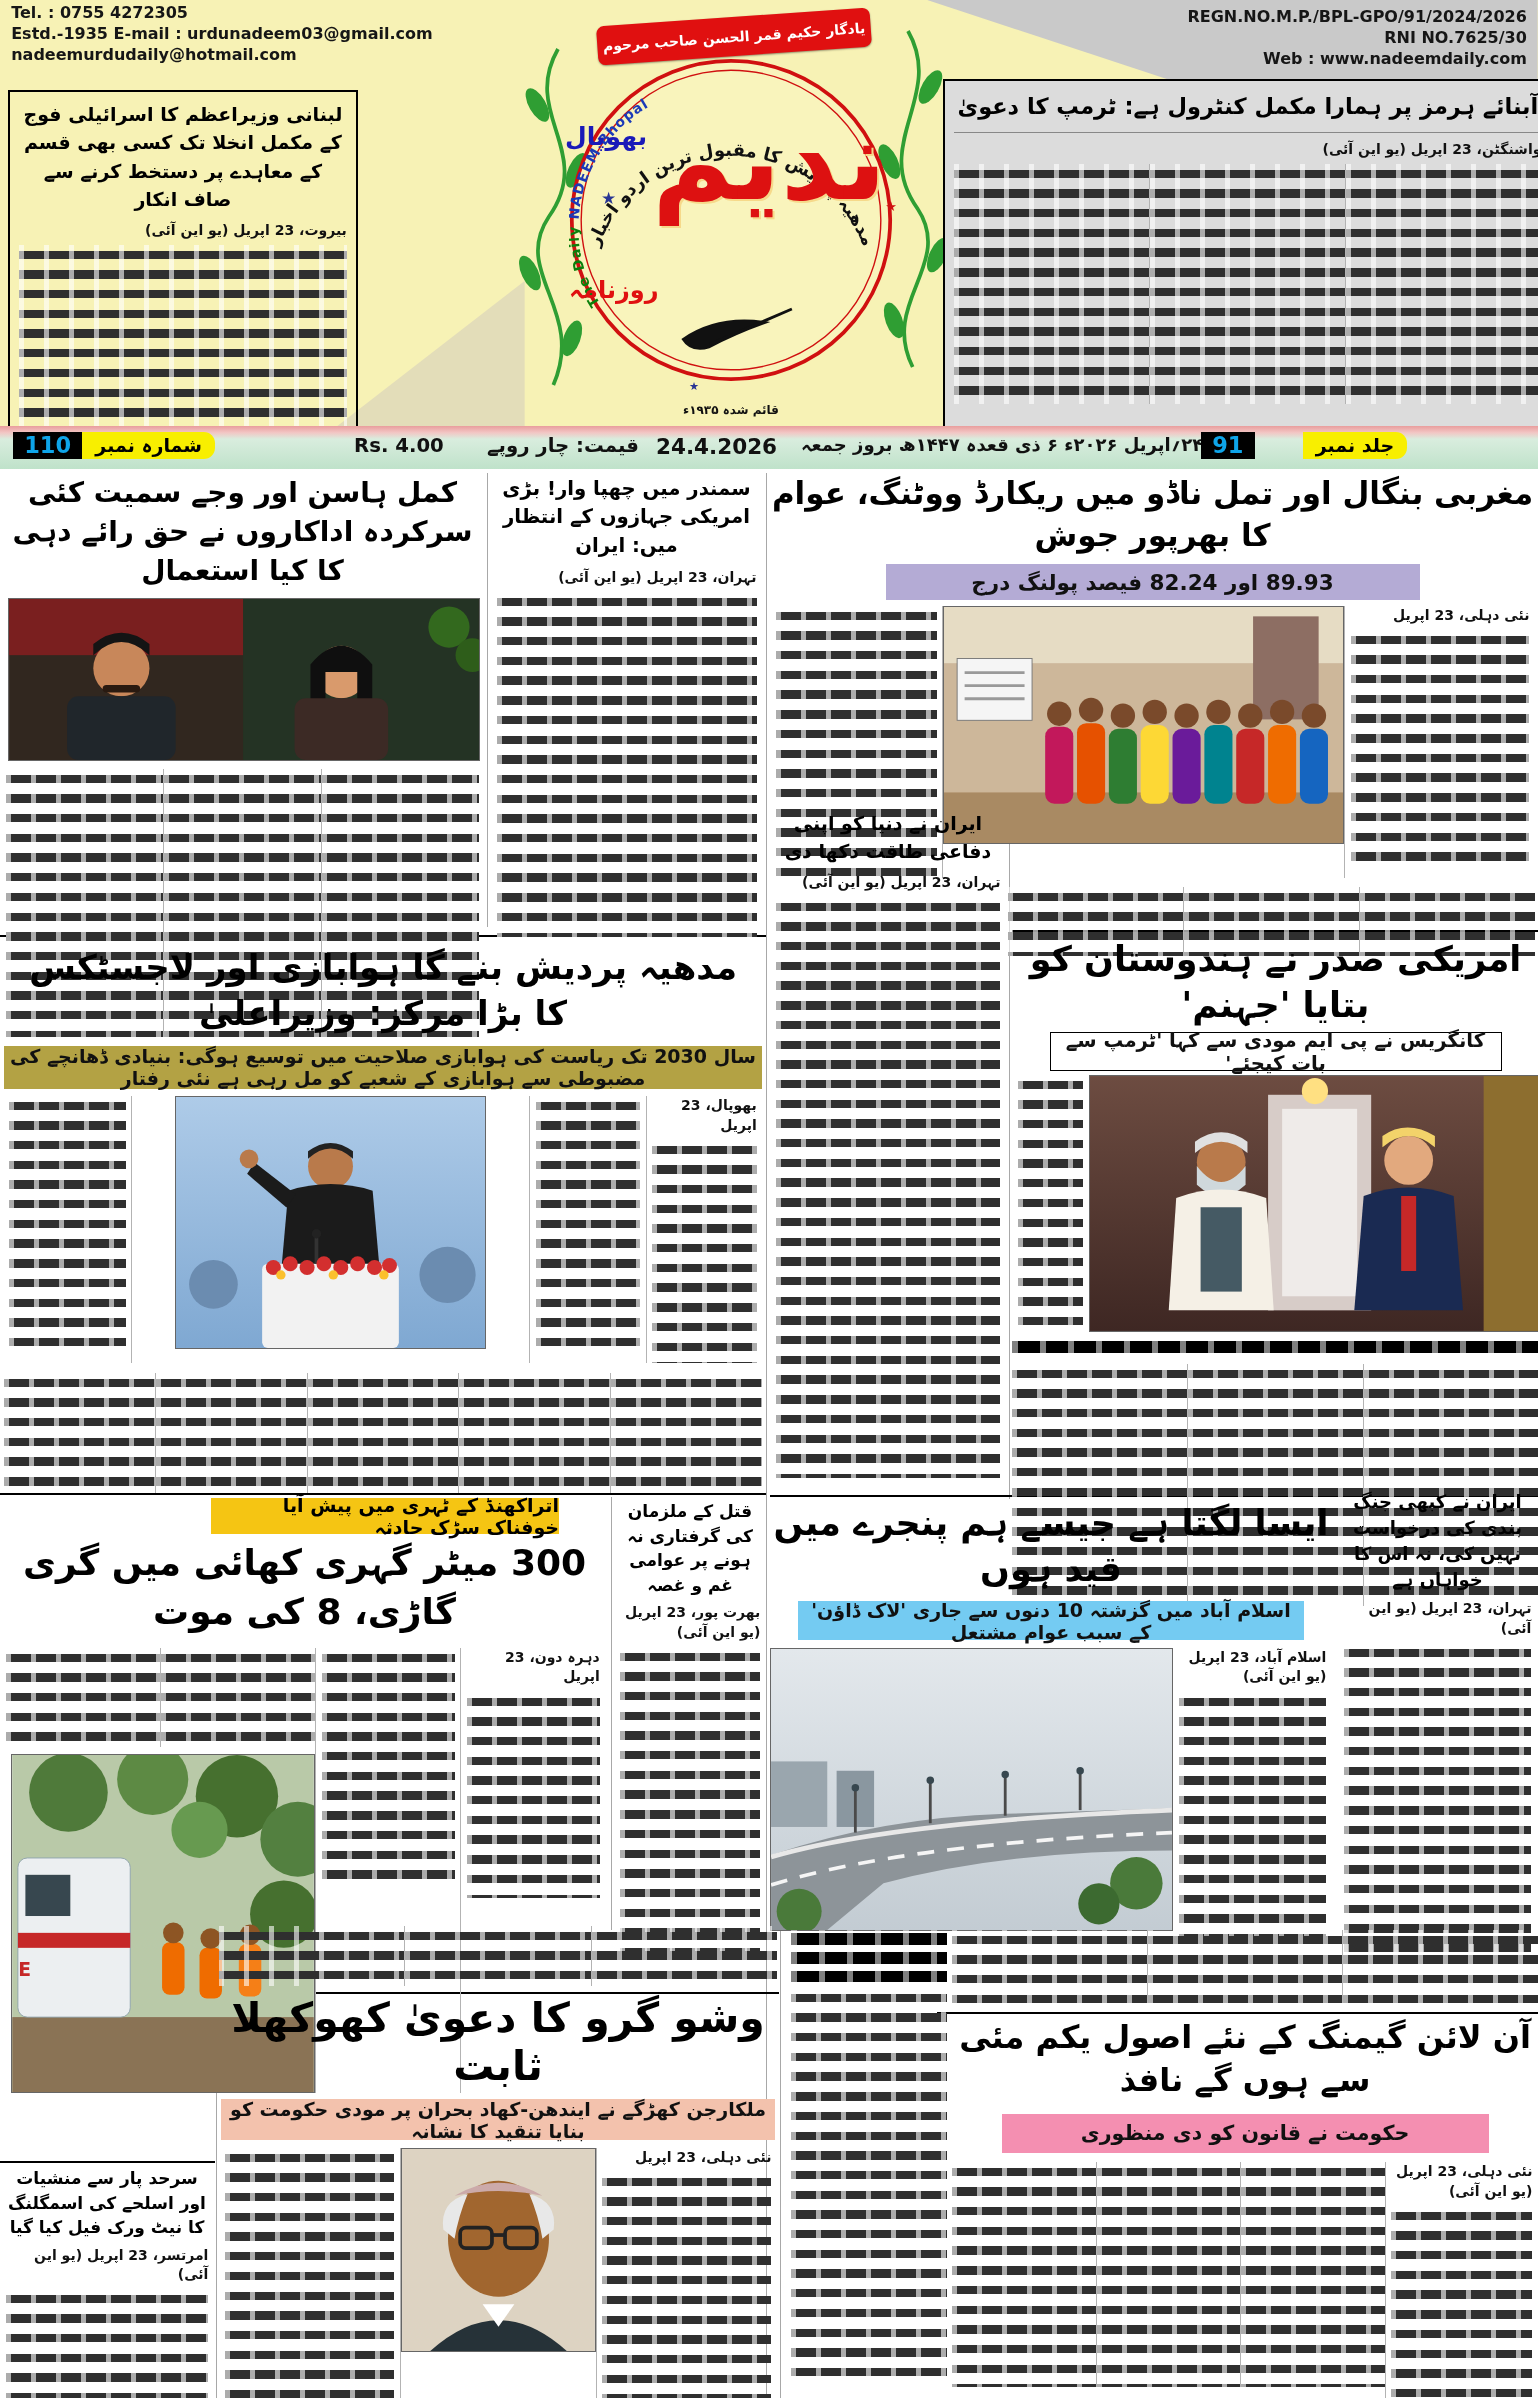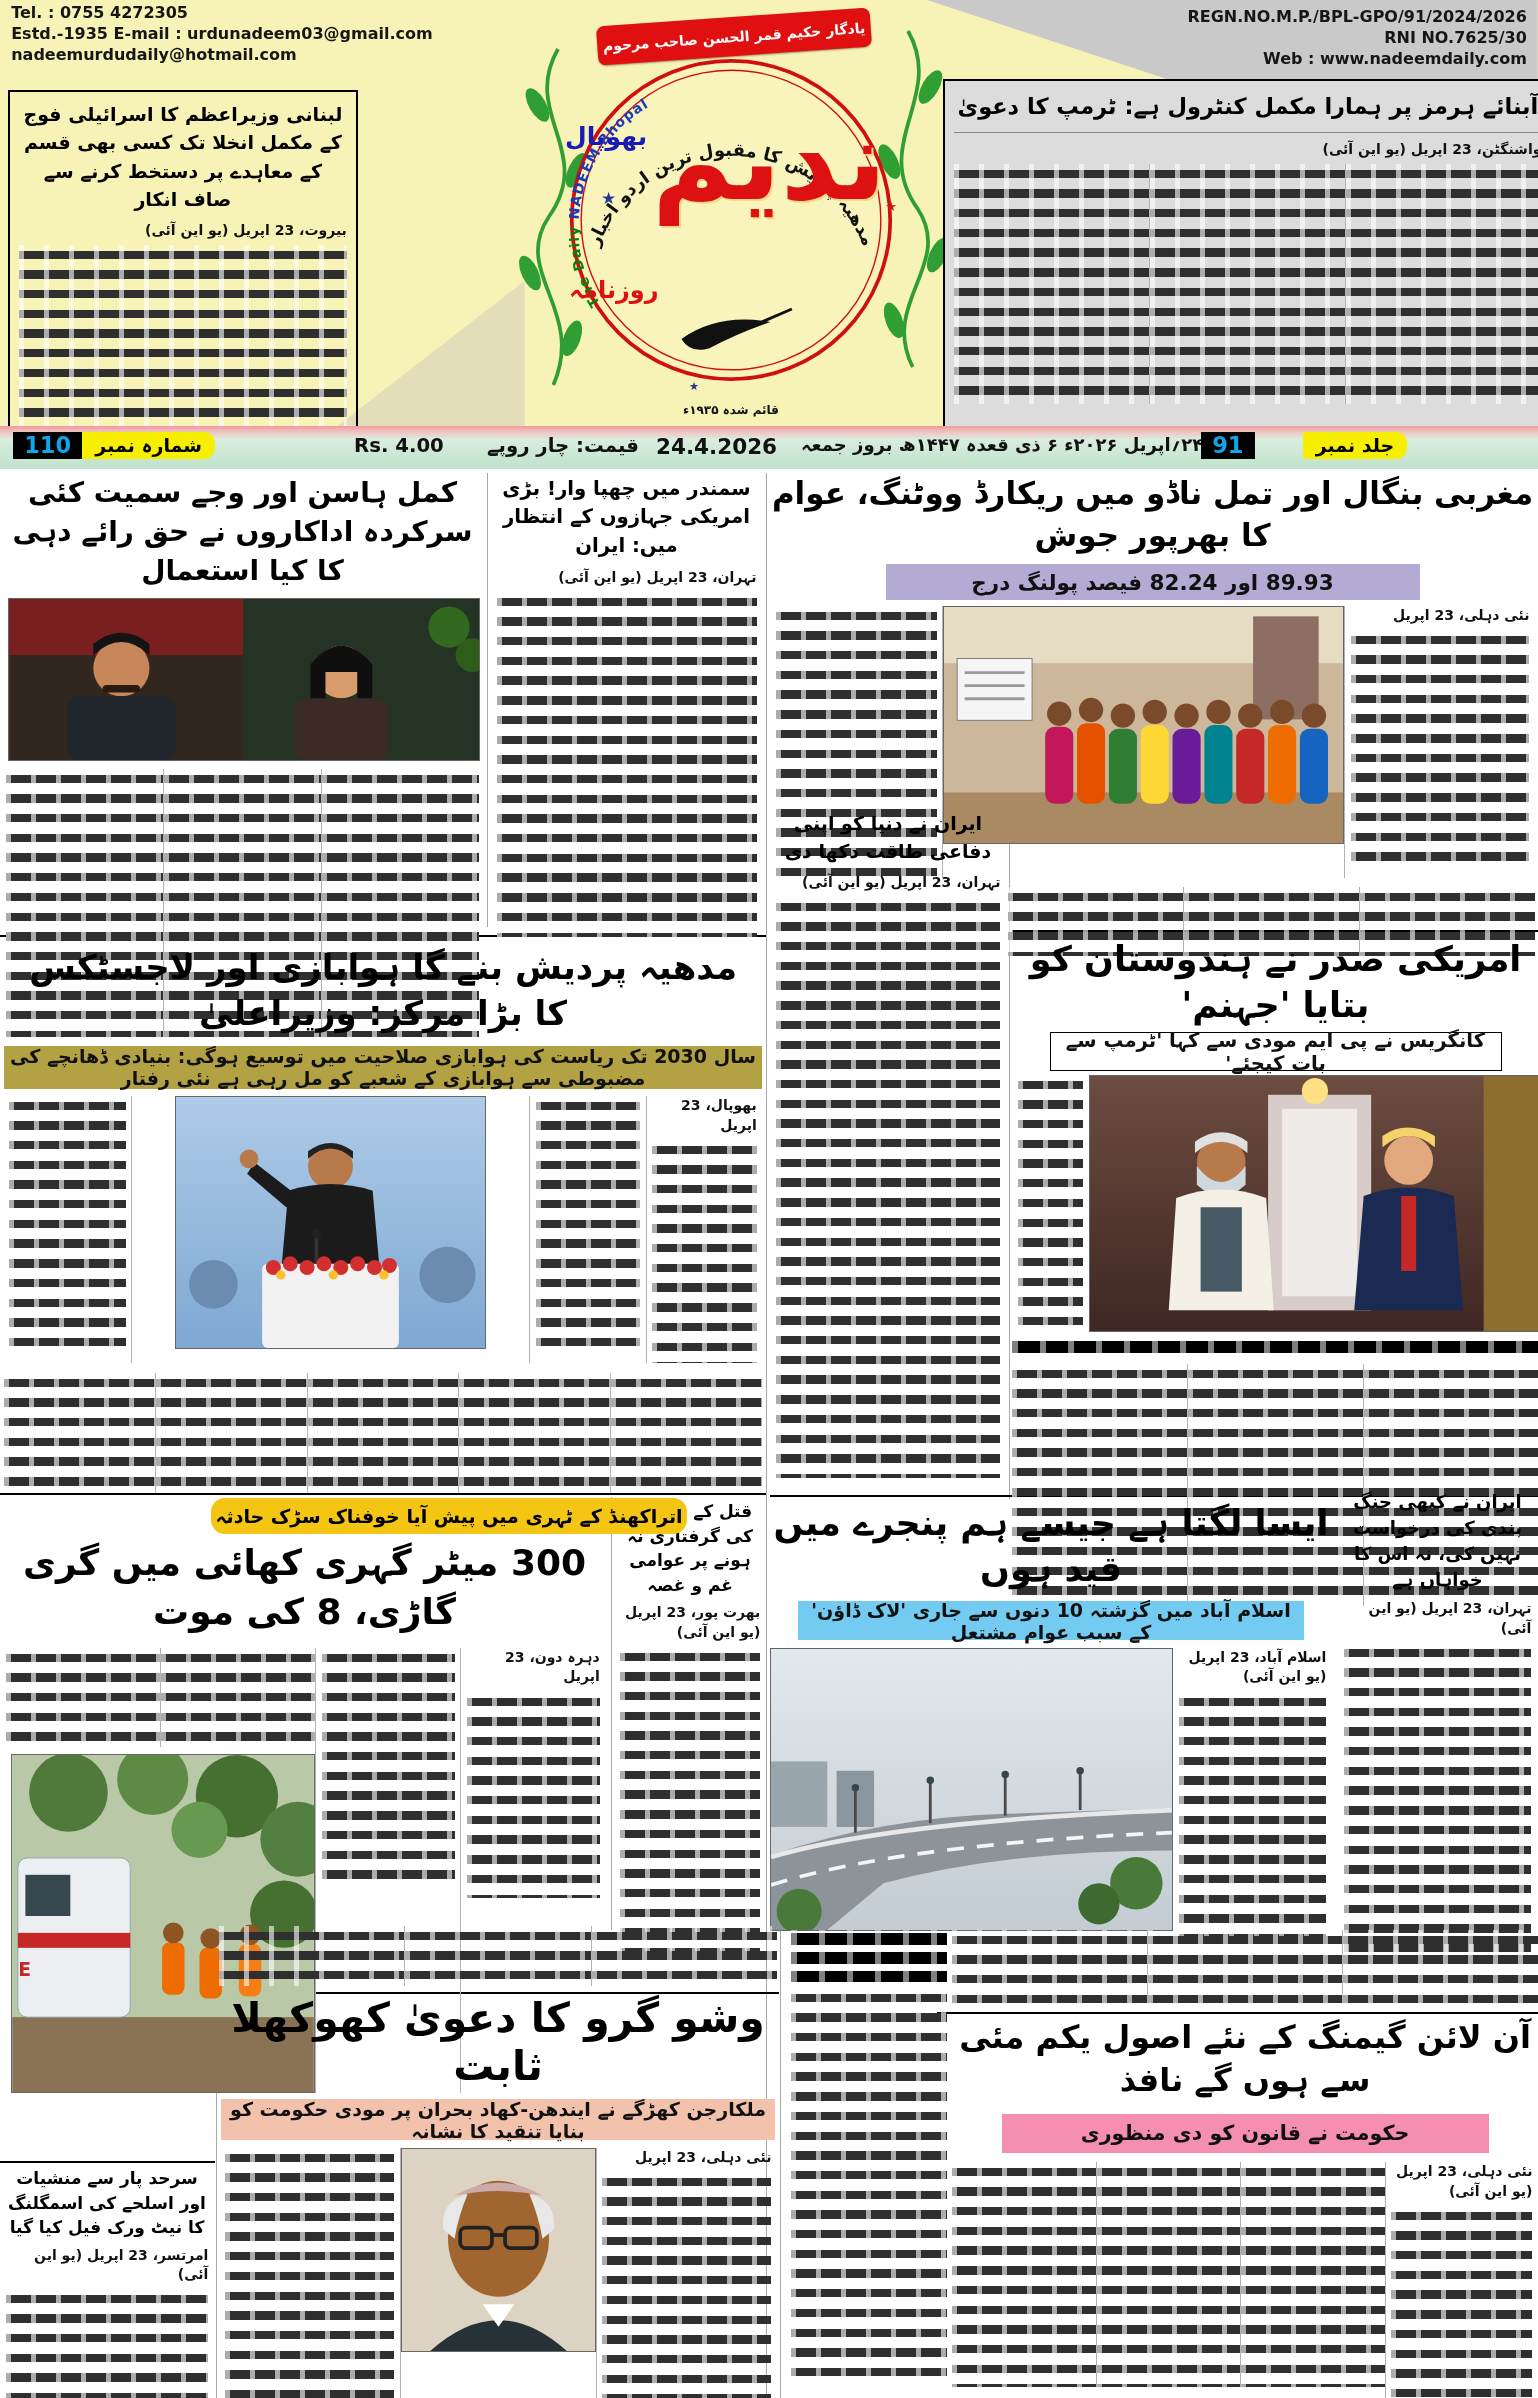--- a/index.html
+++ b/index.html
@@ -415,21 +415,21 @@
 
   <div class="abs" style="left:615px;top:1497px;width:150px;">
     <div class="minihl" style="font-size:17px;padding:1.9px 3.7px 5.6px;">قتل کے ملزمان کی گرفتاری نہ ہونے پر عوامی غم و غصہ</div>
     <div style="padding:0 4.7px;">
       <p class="op">بھرت پور، 23 اپریل (یو این آئی)</p>
       <div class="ft" style="height:309px;"></div>
     </div>
   </div>
 
   <div class="abs" style="left:0;top:1496px;width:609px;">
-    <div class="kicker" style="margin:1.9px 0 5.6px 211px;width:476px;height:36px;font-size:19px;border-radius:14px;">اتراکھنڈ کے ٹہری میں پیش آیا خوفناک سڑک حادثہ</div>
+    <div class="kicker" style="margin:1.9px 0 5.6px 211px;width:348px;height:36px;font-size:19px;">اتراکھنڈ کے ٹہری میں پیش آیا خوفناک سڑک حادثہ</div>
     <div class="hl" style="font-size:36px;line-height:1.35;padding:0 9.4px;">300 میٹر گہری کھائی میں گری گاڑی، 8 کی موت</div>
     <div style="display:flex;direction:rtl;margin-top:11.2px;padding:0 3.7px;">
       <div style="width:290px;display:flex;direction:rtl;">
         <div style="flex:1;padding:0 5.6px;border-left:0.9px solid #b3b3b3;">
           <p class="op">دہرہ دون، 23 اپریل</p>
           <div class="ft" style="height:206px;"></div>
         </div>
         <div style="flex:1;padding:0 5.6px;border-left:0.9px solid #b3b3b3;">
           <div class="ft" style="height:236px;"></div>
         </div>

